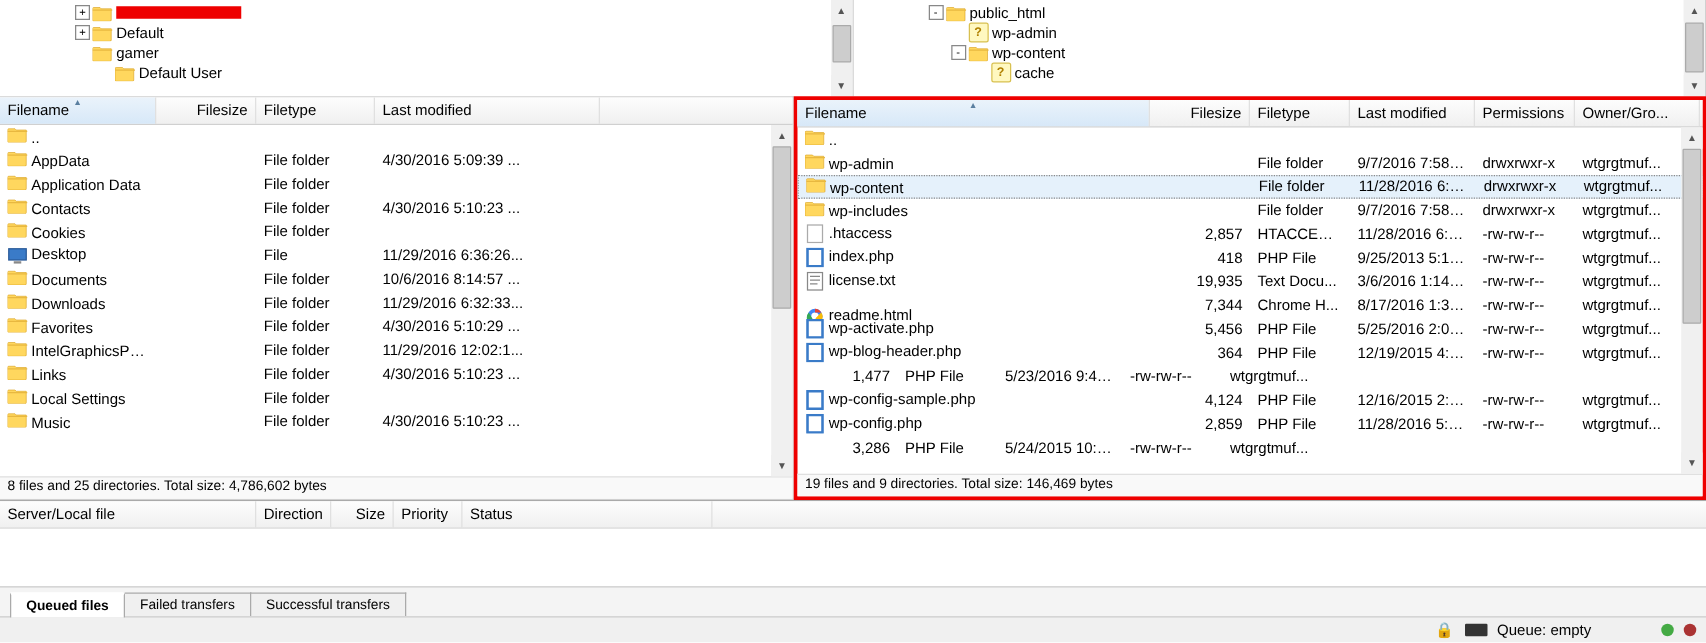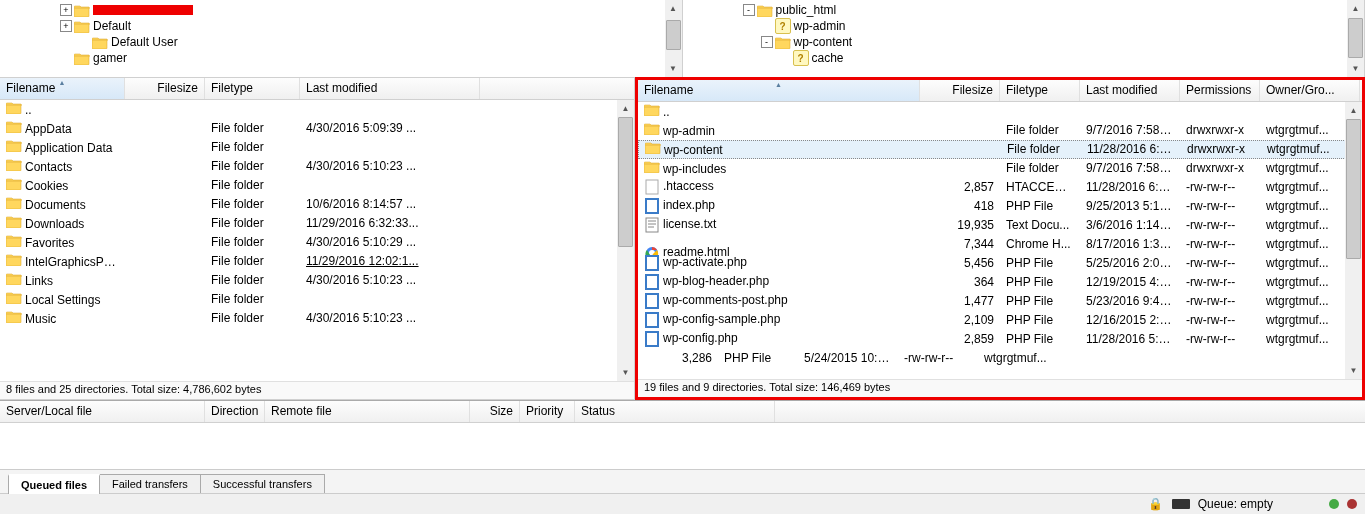--- a/index.html
+++ b/index.html
@@ -67,35 +67,35 @@
           <span class="redact"></span>
         </div>
         <div class="tree-item indent-1">
           <span class="tree-expand box">+</span>
           <span class="folder-icon"><svg viewBox="0 0 16 13">
               <path d="M1 2h5l1 1h8v9a1 1 0 01-1 1H1a1 1 0 01-1-1V3a1 1 0 011-1z" fill="#ffd75e" stroke="#d8a020" stroke-width="0.5"></path>
               <path d="M0 4h16" stroke="#e8b840"></path>
             </svg></span>
           <span>Default</span>
         </div>
+        <div class="tree-item indent-1">
+          <span class="tree-expand"></span>
+          <span class="folder-icon"><svg viewBox="0 0 16 13">
+              <path d="M1 2h5l1 1h8v9a1 1 0 01-1 1H1a1 1 0 01-1-1V3a1 1 0 011-1z" fill="#ffd75e" stroke="#d8a020" stroke-width="0.5"></path>
+              <path d="M0 4h16" stroke="#e8b840"></path>
+            </svg></span>
+          <span>gamer</span>
+        </div>
         <div class="tree-item indent-2">
           <span class="tree-expand"></span>
           <span class="folder-icon"><svg viewBox="0 0 16 13">
               <path d="M1 2h5l1 1h8v9a1 1 0 01-1 1H1a1 1 0 01-1-1V3a1 1 0 011-1z" fill="#ffd75e" stroke="#d8a020" stroke-width="0.5"></path>
               <path d="M0 4h16" stroke="#e8b840"></path>
             </svg></span>
           <span>Default User</span>
-        </div>
-        <div class="tree-item indent-1">
-          <span class="tree-expand"></span>
-          <span class="folder-icon"><svg viewBox="0 0 16 13">
-              <path d="M1 2h5l1 1h8v9a1 1 0 01-1 1H1a1 1 0 01-1-1V3a1 1 0 011-1z" fill="#ffd75e" stroke="#d8a020" stroke-width="0.5"></path>
-              <path d="M0 4h16" stroke="#e8b840"></path>
-            </svg></span>
-          <span>gamer</span>
         </div>
       </div>
     <div class="vscroll">
       <div class="vscroll-btn" style="top:0">▲</div>
       <div class="vscroll-thumb" style="top:20px;height:30px"></div>
       <div class="vscroll-btn" style="bottom:0">▼</div>
     </div>
   </div>
   <div class="tree-pane">
     <div class="tree-content" id="right-tree">
@@ -182,20 +182,31 @@
         <div class="file-row">
           <div class="file-cell" style="width: 125px;"><span class="folder-icon"><svg viewBox="0 0 16 13">
                 <path d="M1 2h5l1 1h8v9a1 1 0 01-1 1H1a1 1 0 01-1-1V3a1 1 0 011-1z" fill="#ffd75e" stroke="#d8a020" stroke-width="0.5"></path>
                 <path d="M0 4h16" stroke="#e8b840"></path>
               </svg></span><span>Cookies</span></div>
           <div class="file-cell num" style="width: 80px;"></div>
           <div class="file-cell" style="width: 95px;">File folder</div>
           <div class="file-cell" style="width: 180px;"></div>
         </div>
         <div class="file-row">
+          <div class="file-cell" style="width: 125px;"><span class="file-ico">
+              <svg width="16" height="13" viewBox="0 0 16 13">
+                <rect x="1" y="1" width="14" height="9" fill="#3a7bc8" stroke="#2a5a98"></rect>
+                <rect x="5" y="11" width="6" height="2" fill="#888"></rect>
+              </svg>
+            </span><span>Desktop</span></div>
+          <div class="file-cell num" style="width: 80px;"></div>
+          <div class="file-cell" style="width: 95px;">File</div>
+          <div class="file-cell" style="width: 180px;">11/29/2016 6:36:26...</div>
+        </div>
+        <div class="file-row">
           <div class="file-cell" style="width: 125px;"><span class="folder-icon"><svg viewBox="0 0 16 13">
                 <path d="M1 2h5l1 1h8v9a1 1 0 01-1 1H1a1 1 0 01-1-1V3a1 1 0 011-1z" fill="#ffd75e" stroke="#d8a020" stroke-width="0.5"></path>
                 <path d="M0 4h16" stroke="#e8b840"></path>
               </svg></span><span>Documents</span></div>
           <div class="file-cell num" style="width: 80px;"></div>
           <div class="file-cell" style="width: 95px;">File folder</div>
           <div class="file-cell" style="width: 180px;">10/6/2016 8:14:57 ...</div>
         </div>
         <div class="file-row">
           <div class="file-cell" style="width: 125px;"><span class="folder-icon"><svg viewBox="0 0 16 13">
@@ -215,21 +226,21 @@
           <div class="file-cell" style="width: 95px;">File folder</div>
           <div class="file-cell" style="width: 180px;">4/30/2016 5:10:29 ...</div>
         </div>
         <div class="file-row">
           <div class="file-cell" style="width: 125px;"><span class="folder-icon"><svg viewBox="0 0 16 13">
                 <path d="M1 2h5l1 1h8v9a1 1 0 01-1 1H1a1 1 0 01-1-1V3a1 1 0 011-1z" fill="#ffd75e" stroke="#d8a020" stroke-width="0.5"></path>
                 <path d="M0 4h16" stroke="#e8b840"></path>
               </svg></span><span>IntelGraphicsPro...</span></div>
           <div class="file-cell num" style="width: 80px;"></div>
           <div class="file-cell" style="width: 95px;">File folder</div>
-          <div class="file-cell" style="width: 180px; text-decoration: underline;">11/29/2016 12:02:1...</div>
+          <div class="file-cell" style="width: 180px;">11/29/2016 12:02:1...</div>
         </div>
         <div class="file-row">
           <div class="file-cell" style="width: 125px;"><span class="folder-icon"><svg viewBox="0 0 16 13">
                 <path d="M1 2h5l1 1h8v9a1 1 0 01-1 1H1a1 1 0 01-1-1V3a1 1 0 011-1z" fill="#ffd75e" stroke="#d8a020" stroke-width="0.5"></path>
                 <path d="M0 4h16" stroke="#e8b840"></path>
               </svg></span><span>Links</span></div>
           <div class="file-cell num" style="width: 80px;"></div>
           <div class="file-cell" style="width: 95px;">File folder</div>
           <div class="file-cell" style="width: 180px;">4/30/2016 5:10:23 ...</div>
         </div>
@@ -390,40 +401,34 @@
                   <rect x="2" y="1" width="12" height="14" fill="none" stroke="#3a7bc8" stroke-width="2"></rect>
                 </svg>
               </span><span>wp-blog-header.php</span></div>
             <div class="file-cell num" style="width: 80px;">364</div>
             <div class="file-cell" style="width: 80px;">PHP File</div>
             <div class="file-cell" style="width: 100px;">12/19/2015 4:2...</div>
             <div class="file-cell" style="width: 80px;">-rw-rw-r--</div>
             <div class="file-cell" style="width: 100px;">wtgrgtmuf...</div>
           </div>
           <div class="file-row">
+            <div class="file-cell num" style="width: 80px;">1,477</div>
+            <div class="file-cell" style="width: 80px;">PHP File</div>
+            <div class="file-cell" style="width: 100px;">5/23/2016 9:44:...</div>
+            <div class="file-cell" style="width: 80px;">-rw-rw-r--</div>
+            <div class="file-cell" style="width: 100px;">wtgrgtmuf...</div>
+          </div>
+          <div class="file-row">
             <div class="file-cell" style="width: 282px;"><span class="file-ico">
                 <svg width="16" height="16" viewBox="0 0 16 16">
                   <rect x="2" y="1" width="12" height="14" fill="#fff" stroke="#3a7bc8"></rect>
                   <rect x="2" y="1" width="12" height="14" fill="none" stroke="#3a7bc8" stroke-width="2"></rect>
                 </svg>
-              </span><span>wp-comments-post.php</span></div>
-            <div class="file-cell num" style="width: 80px;">1,477</div>
-            <div class="file-cell" style="width: 80px;">PHP File</div>
-            <div class="file-cell" style="width: 100px;">5/23/2016 9:44:...</div>
-            <div class="file-cell" style="width: 80px;">-rw-rw-r--</div>
-            <div class="file-cell" style="width: 100px;">wtgrgtmuf...</div>
-          </div>
-          <div class="file-row">
-            <div class="file-cell" style="width: 282px;"><span class="file-ico">
-                <svg width="16" height="16" viewBox="0 0 16 16">
-                  <rect x="2" y="1" width="12" height="14" fill="#fff" stroke="#3a7bc8"></rect>
-                  <rect x="2" y="1" width="12" height="14" fill="none" stroke="#3a7bc8" stroke-width="2"></rect>
-                </svg>
               </span><span>wp-config-sample.php</span></div>
-            <div class="file-cell num" style="width: 80px;">2,109</div>
+            <div class="file-cell num" style="width: 80px;">4,124</div>
             <div class="file-cell" style="width: 80px;">PHP File</div>
             <div class="file-cell" style="width: 100px;">12/16/2015 2:5...</div>
             <div class="file-cell" style="width: 80px;">-rw-rw-r--</div>
             <div class="file-cell" style="width: 100px;">wtgrgtmuf...</div>
           </div>
           <div class="file-row">
             <div class="file-cell" style="width: 282px;"><span class="file-ico">
                 <svg width="16" height="16" viewBox="0 0 16 16">
                   <rect x="2" y="1" width="12" height="14" fill="#fff" stroke="#3a7bc8"></rect>
                   <rect x="2" y="1" width="12" height="14" fill="none" stroke="#3a7bc8" stroke-width="2"></rect>
@@ -450,21 +455,20 @@
       </div>
       <div class="status-line">19 files and 9 directories. Total size: 146,469 bytes</div>
     </div>
   </div>
 </div>
 
 <div class="queue-section">
   <div class="queue-headers" id="queue-cols">
       <div class="col-h" style="width: 205px;"><span>Server/Local file</span></div>
       <div class="col-h" style="width: 60px;"><span>Direction</span></div>
-      <div class="col-h" style="width: 205px;"><span>Remote file</span></div>
       <div class="col-h" style="width: 50px; text-align: right;"><span>Size</span></div>
       <div class="col-h" style="width: 55px;"><span>Priority</span></div>
       <div class="col-h" style="width: 200px;"><span>Status</span></div>
     </div>
   <div class="queue-body"></div>
 </div>
 
 <div class="tabs-section" id="tabs">
     <div class="tab active">Queued files</div>
     <div class="tab">Failed transfers</div>

